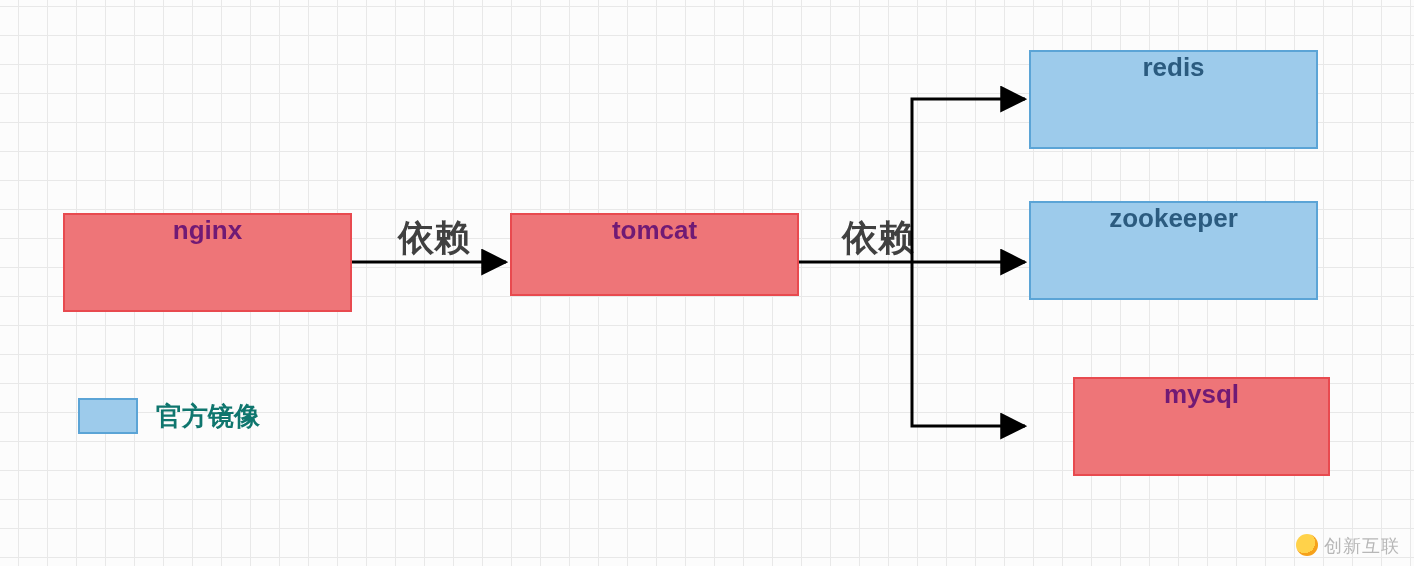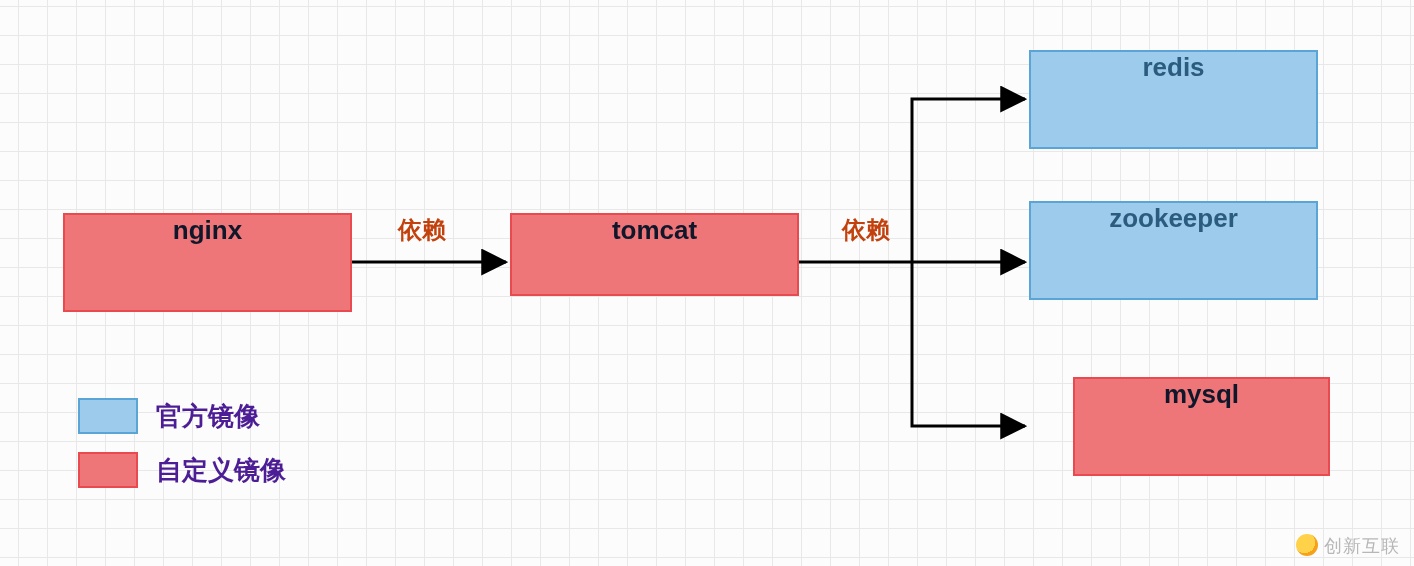--- a/index.html
+++ b/index.html
@@ -27,27 +27,27 @@
       border-style: solid;
     }
     .node.blue {
       background: #9dcbeb;
       border-color: #5ba4d6;
       color: #2b5b7f;
     }
     .node.red {
       background: #ee7578;
       border-color: #e84a4f;
-      color: #0f172a;
+      color: #701a75;
     }
     .edge-label {
       position: absolute;
-      font-size: 24px;
+      font-size: 36px;
       font-weight: 600;
-      color: #c2410c;
+      color: #404040;
       background: transparent;
     }
     .legend {
       position: absolute;
       display: flex;
       flex-direction: column;
       gap: 18px;
     }
     .legend-row {
       display: flex;
@@ -55,21 +55,21 @@
       gap: 18px;
     }
     .swatch {
       width: 60px;
       height: 36px;
       border-width: 2px;
       border-style: solid;
     }
     .swatch.blue { background:#9dcbeb; border-color:#5ba4d6; }
     .swatch.red  { background:#ee7578; border-color:#e84a4f; }
-    .legend-label { font-size: 26px; font-weight: 600; color:#4c1d95; }
+    .legend-label { font-size: 26px; font-weight: 600; color:#0f766e; }
     svg.overlay {
       position: absolute;
       left: 0; top: 0;
       width: 1414px; height: 566px;
       pointer-events: none;
     }
     .watermark {
       position: absolute;
       right: 14px;
       bottom: 8px;
@@ -124,22 +124,18 @@
   <path d="M912,262 L1025,262" fill="none" stroke="#000" stroke-width="3" marker-end="url(#arrow)"></path>
 
   <path d="M912,262 L912,426 L1025,426" fill="none" stroke="#000" stroke-width="3" marker-end="url(#arrow)"></path>
 </svg>
 
 <div class="legend" style="left:78px; top:398px;">
   <div class="legend-row">
     <div class="swatch blue"></div>
     <span class="legend-label">官方镜像</span>
   </div>
-  <div class="legend-row">
-    <div class="swatch red"></div>
-    <span class="legend-label">自定义镜像</span>
-  </div>
 </div>
 
 <div class="watermark">
   <span class="logo"></span>
   <span>创新互联</span>
 </div>
 
 </body></html>

